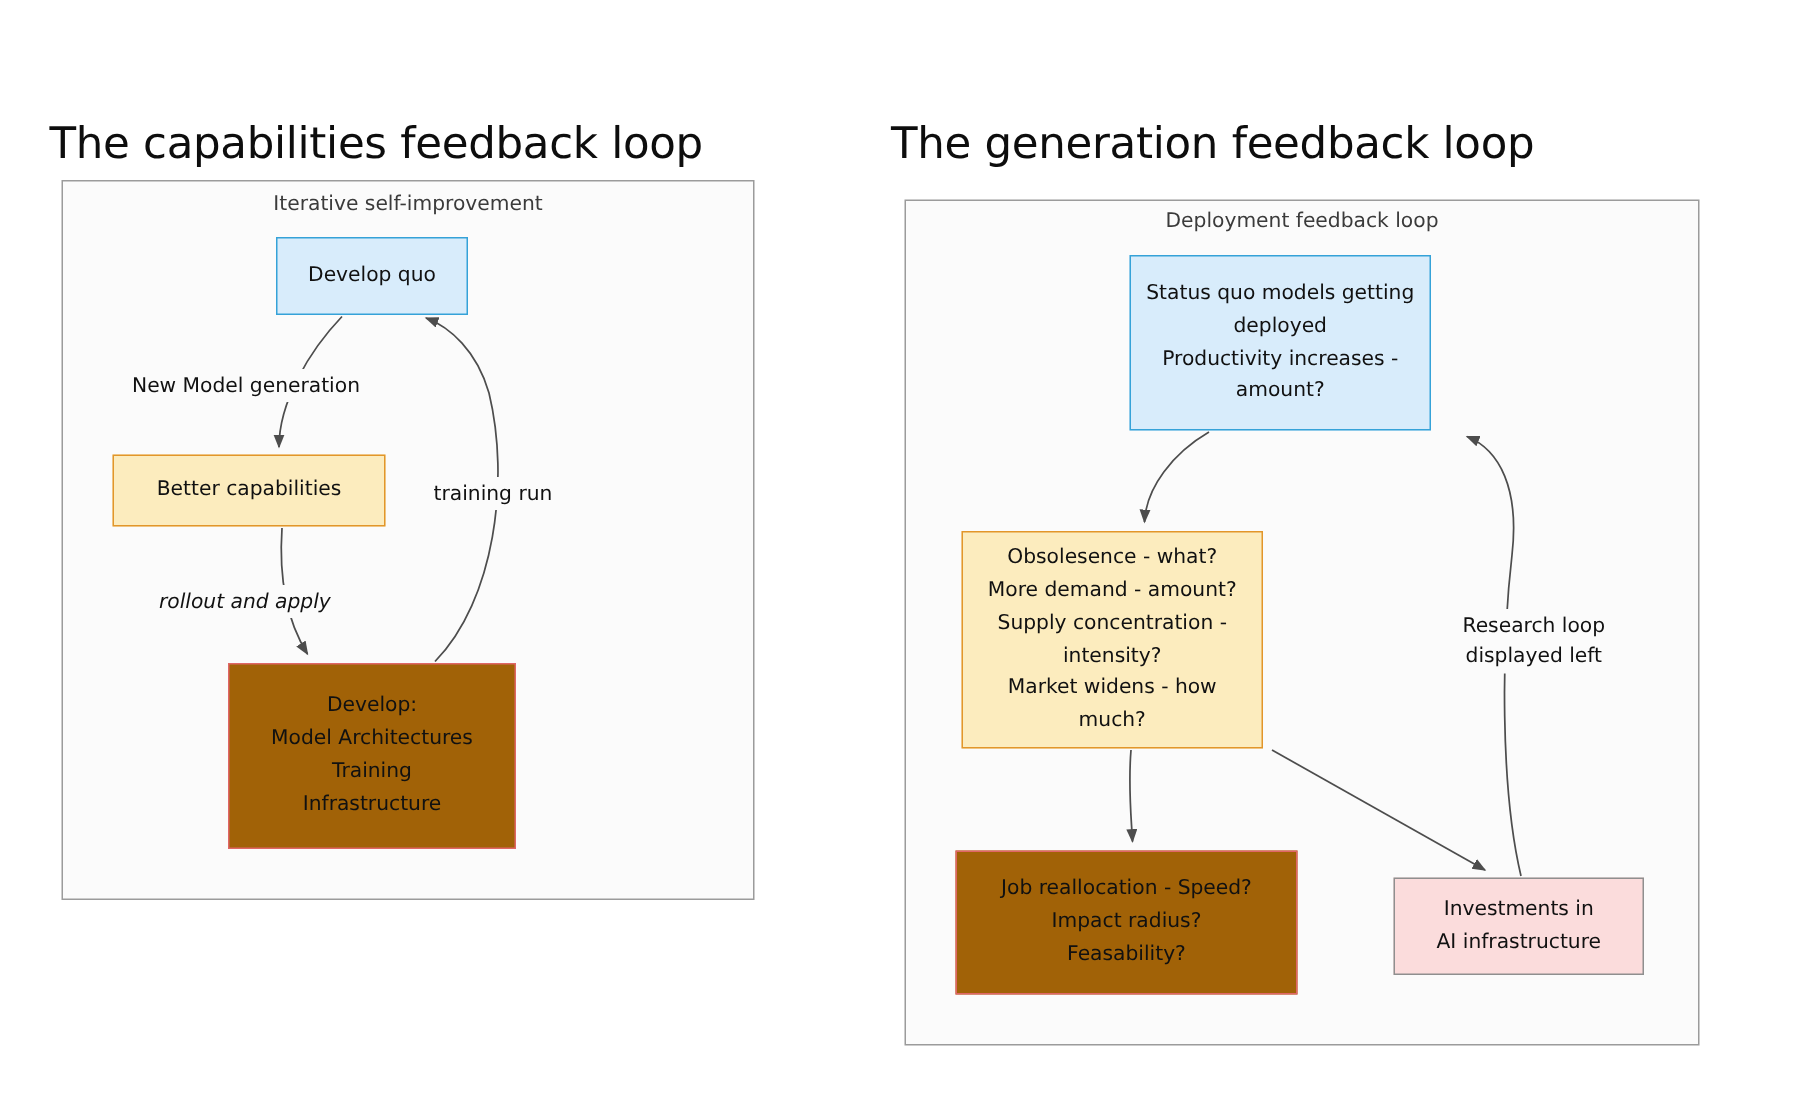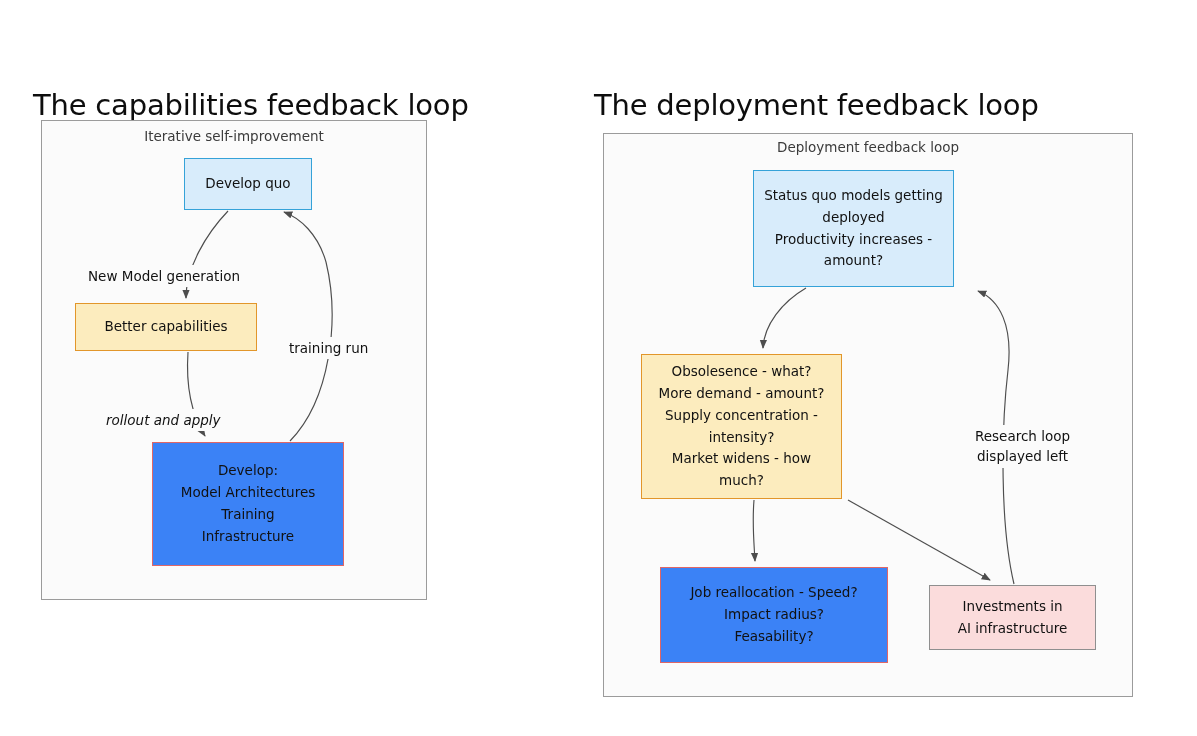--- a/index.html
+++ b/index.html
@@ -22,33 +22,32 @@
 
   
   .section-title {
     position: absolute;
     font-family: "DejaVu Sans", sans-serif;
     font-size: 29px;
     font-weight: 400;
     color: #0d0d0d;
     white-space: nowrap;
     letter-spacing: -0.2px;
-    margin-top: 10px;
   }
   #title-left  { left: 33px;  top: 78px; }
   #title-right { left: 594px; top: 78px; }
 
   
   .frame {
     position: absolute;
     background: #fbfbfb;
     border: 1px solid #9b9b9b;
     box-sizing: border-box;
   }
-  #frame-left  { left: 41px;  top: 120px; width: 386px; height: 480px; }
+  #frame-left  { left: 41px;  top: 120px; width: 462px; height: 480px; }
   #frame-right { left: 603px; top: 133px; width: 530px; height: 564px; }
 
   .frame-label {
     position: absolute;
     left: 0;
     right: 0;
     text-align: center;
     font-size: 13.5px;
     color: #3b3b3b;
     font-family: "DejaVu Sans", sans-serif;
@@ -69,47 +68,46 @@
     color: #111111;
     font-family: "DejaVu Sans", sans-serif;
     border-width: 1.6px;
     border-style: solid;
     z-index: 3;
   }
   .node .node-text { display: block; padding: 0 6px; white-space: pre-line; }
 
   .node.blue   { background: #d8ecfb; border-color: #35a2d8; }
   .node.yellow { background: #fcecbe; border-color: #e2962a; }
-  .node.pink   { background: #3b82f6; border-color: #e06666; }
+  .node.pink   { background: #a16207; border-color: #e06666; }
   .node.pink-gray { background: #fbdcdc; border-color: #8f8f8f; }
 
   
   #node-status-quo         { left: 184px; top: 158px; width: 128px; height: 52px; }
   #node-better-caps        { left: 75px;  top: 303px; width: 182px; height: 48px; }
   #node-develop            { left: 152px; top: 442px; width: 192px; height: 124px; }
 
   
   #node-status-quo-models  { left: 753px; top: 170px; width: 201px; height: 117px; }
   #node-obsolescence       { left: 641px; top: 354px; width: 201px; height: 145px; }
-  #node-job-realloc        { left: 660px; top: 567px; width: 228px; height: 96px; }
+  #node-job-realloc        { left: 637px; top: 567px; width: 228px; height: 96px; }
   #node-investments        { left: 913px; top: 585px; width: 167px; height: 65px; margin-left: 16px; }
 
   
   .edge-label {
     position: absolute;
     background: #fbfbfb;
     font-size: 13.5px;
     color: #111111;
     font-family: "DejaVu Sans", sans-serif;
     line-height: 1.5;
     text-align: center;
     white-space: pre-line;
     padding: 1px 3px;
     z-index: 4;
-    margin-top: 19px;
   }
   #lbl-new-model   { left: 85px;  top: 246px; }
   #lbl-training    { left: 286px; top: 318px; }
   #lbl-rollout     { left: 103px; top: 390px; font-style: italic; }
   #lbl-research    { left: 972px; top: 406px; }
 
   
   #edges {
     position: absolute;
     left: 0; top: 0;
@@ -119,21 +117,21 @@
     pointer-events: none;
   }
 </style>
 </head>
 <body>
 
 <div class="canvas">
 
   <div class="section-title" id="title-left">The capabilities feedback loop</div>
 
-  <div class="section-title" id="title-right">The deployment feedback loop</div>
+  <div class="section-title" id="title-right">The generation feedback loop</div>
 
   <div class="frame" id="frame-left">
     <div class="frame-label">Iterative self-improvement</div>
   </div>
 
   <div class="frame" id="frame-right">
     <div class="frame-label">Deployment feedback loop</div>
   </div>
 
   <svg id="edges" viewBox="0 0 1197 736" xmlns="http://www.w3.org/2000/svg">

